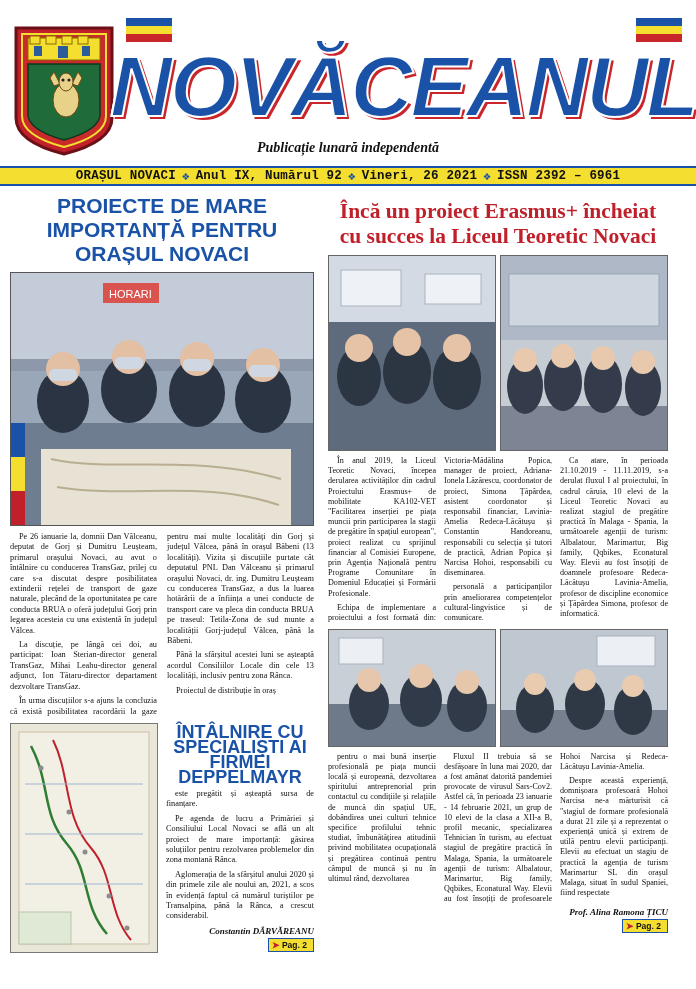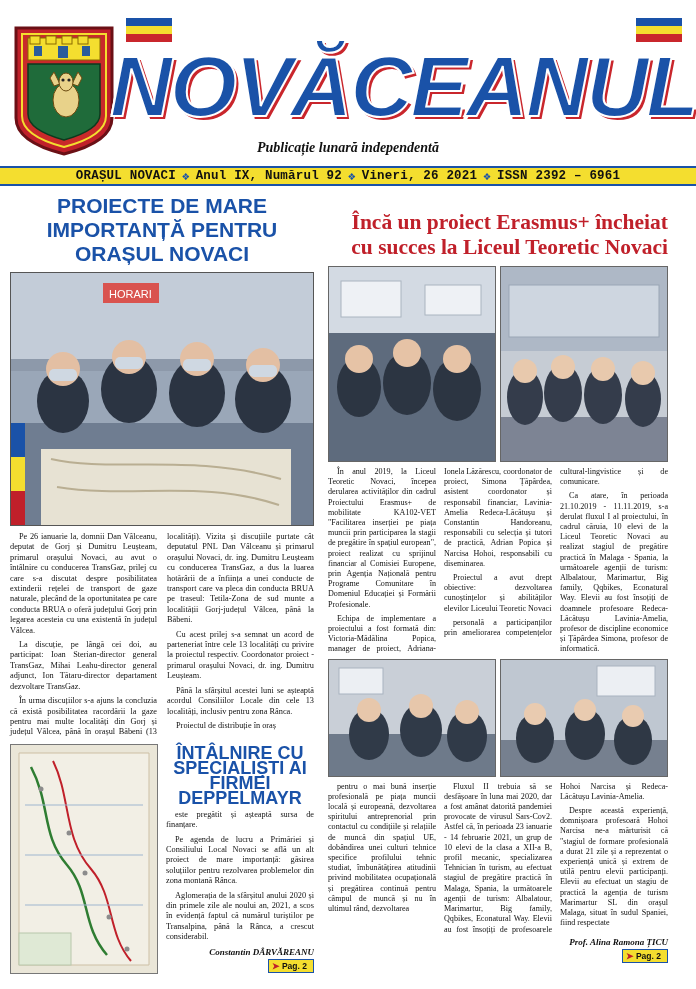--- a/index.html
+++ b/index.html
@@ -128,22 +128,22 @@
     color: #1a52a8;
     text-align: center;
     margin: 2px 0 6px 0;
   }
   .headline-red {
     font-family: "Liberation Serif", serif;
     font-weight: bold;
     font-size: 21.5px;
     line-height: 25px;
     color: #c0202a;
-    text-align: right;
-    margin: 18px 0 6px 0;
+    text-align: center;
+    margin: 7px 0 6px 0;
   }
 
   
   .photo { position: relative; overflow: hidden; display: block; }
 
   
   .ph-main1 { width: 304px; height: 254px; margin: 0 auto 6px auto;
     background: linear-gradient(#8a97ab, #6e7c8e); border: 1px solid #555; }
 
   
@@ -318,21 +318,20 @@
           <rect x="0" y="150" width="14" height="34" fill="#1a52a8"></rect>
           <rect x="0" y="184" width="14" height="34" fill="#f4de2f"></rect>
           <rect x="0" y="218" width="14" height="34" fill="#c0202a"></rect>
         </svg>
       </div>
 
       <div class="cols2">
         <p>Pe 26 ianuarie la, domnii Dan Vâlceanu, deputat de Gorj și Dumitru Leușteam, primarul orașului Novaci, au avut o întâlnire cu conducerea TransGaz, prilej cu care s-a discutat despre posibilitatea extinderii rețelei de transport de gaze naturale, plecând de la oportunitatea pe care conducta BRUA o oferă județului Gorj prin legarea acesteia cu una existentă în județul Vâlcea.</p>
         <p>La discuție, pe lângă cei doi, au participat: Ioan Sterian-director general TransGaz, Mihai Leahu-director general adjunct, Ion Tătaru-director departament dezvoltare TransGaz.</p>
         <p>În urma discuțiilor s-a ajuns la concluzia că există posibilitatea racordării la gaze pentru mai multe localități din Gorj și județul Vâlcea, până în orașul Băbeni (13 localități). Vizita și discuțiile purtate cât deputatul PNL Dan Vâlceanu și primarul orașului Novaci, dr. ing. Dumitru Leușteam cu conducerea TransGaz, a dus la luarea hotărârii de a înființa a unei conducte de transport care va pleca din conducta BRUA pe traseul: Tetila-Zona de sud munte a localității Gorj-județul Vâlcea, până la Băbeni.</p>
-        <p>Cu acest prilej s-a semnat un acord de parteneriat între cele 13 localități cu privire la proiectul respectiv. Coordonator proiect - primarul orașului Novaci, dr. ing. Dumitru Leușteam.</p>
         <p>Până la sfârșitul acestei luni se așteaptă acordul Consiliilor Locale din cele 13 localități, inclusiv pentru zona Rânca.</p>
         <p>Proiectul de distribuție în oraș</p>
       </div>
 
       <div style="overflow:hidden; margin-top:4px;">
         <div class="map-photo">
           <svg width="146" height="228" viewBox="0 0 146 228">
             <rect width="146" height="228" fill="#eae6d8"></rect>
             <path d="M8 8 H138 V220 H8 Z" fill="#f2efe5" stroke="#cdbfa4"></path>
             <path d="M20 22 C40 60 30 90 56 120 C80 148 70 180 96 210" stroke="#2f7d32" fill="none" stroke-width="2.5"></path>
@@ -411,21 +410,20 @@
               <circle cx="142" cy="106" r="12"></circle>
             </g>
             <rect x="8" y="18" width="150" height="52" fill="#ced6e0" stroke="#9aa6b5"></rect>
           </svg>
         </div>
       </div>
 
       <div class="cols3">
         <p>În anul 2019, la Liceul Teoretic Novaci, începea derularea activităților din cadrul Proiectului Erasmus+ de mobilitate KA102-VET "Facilitarea inserției pe piața muncii prin participarea la stagii de pregătire în spațiul european", proiect realizat cu sprijinul financiar al Comisiei Europene, prin Agenția Națională pentru Programe Comunitare în Domeniul Educației și Formării Profesionale.</p>
         <p>Echipa de implementare a proiectului a fost formată din: Victoria-Mădălina Popica, manager de proiect, Adriana-Ionela Lăzărescu, coordonator de proiect, Simona Țăpârdea, asistent coordonator și responsabil financiar, Lavinia-Amelia Redeca-Lăcătușu și Constantin Handoreanu, responsabili cu selecția și tutori de practică, Adrian Popica și Narcisa Hohoi, responsabili cu diseminarea.</p>
-        <p>Proiectul a avut drept obiective: dezvoltarea cunoștințelor și abilităților elevilor Liceului Teoretic Novaci</p>
         <p>personală a participanților prin ameliorarea competențelor cultural-lingvistice și de comunicare.</p>
         <p>Ca atare, în perioada 21.10.2019 - 11.11.2019, s-a derulat fluxul I al proiectului, în cadrul căruia, 10 elevi de la Liceul Teoretic Novaci au realizat stagiul de pregătire practică în Malaga - Spania, la următoarele agenții de turism: Albalatour, Marimartur, Big family, Qqbikes, Econatural Way. Elevii au fost însoțiți de doamnele profesoare Redeca-Lăcătușu Lavinia-Amelia, profesor de discipline economice și Țăpârdea Simona, profesor de informatică.</p>
       </div>
 
       <div class="ph-strip2">
         <div class="photo ph-r3">
           <svg width="166" height="116" viewBox="0 0 166 116">
             <rect width="166" height="116" fill="#c9cfd7"></rect>
             <rect x="0" y="74" width="166" height="42" fill="#6e7a8a"></rect>
             <g fill="#303a48">

